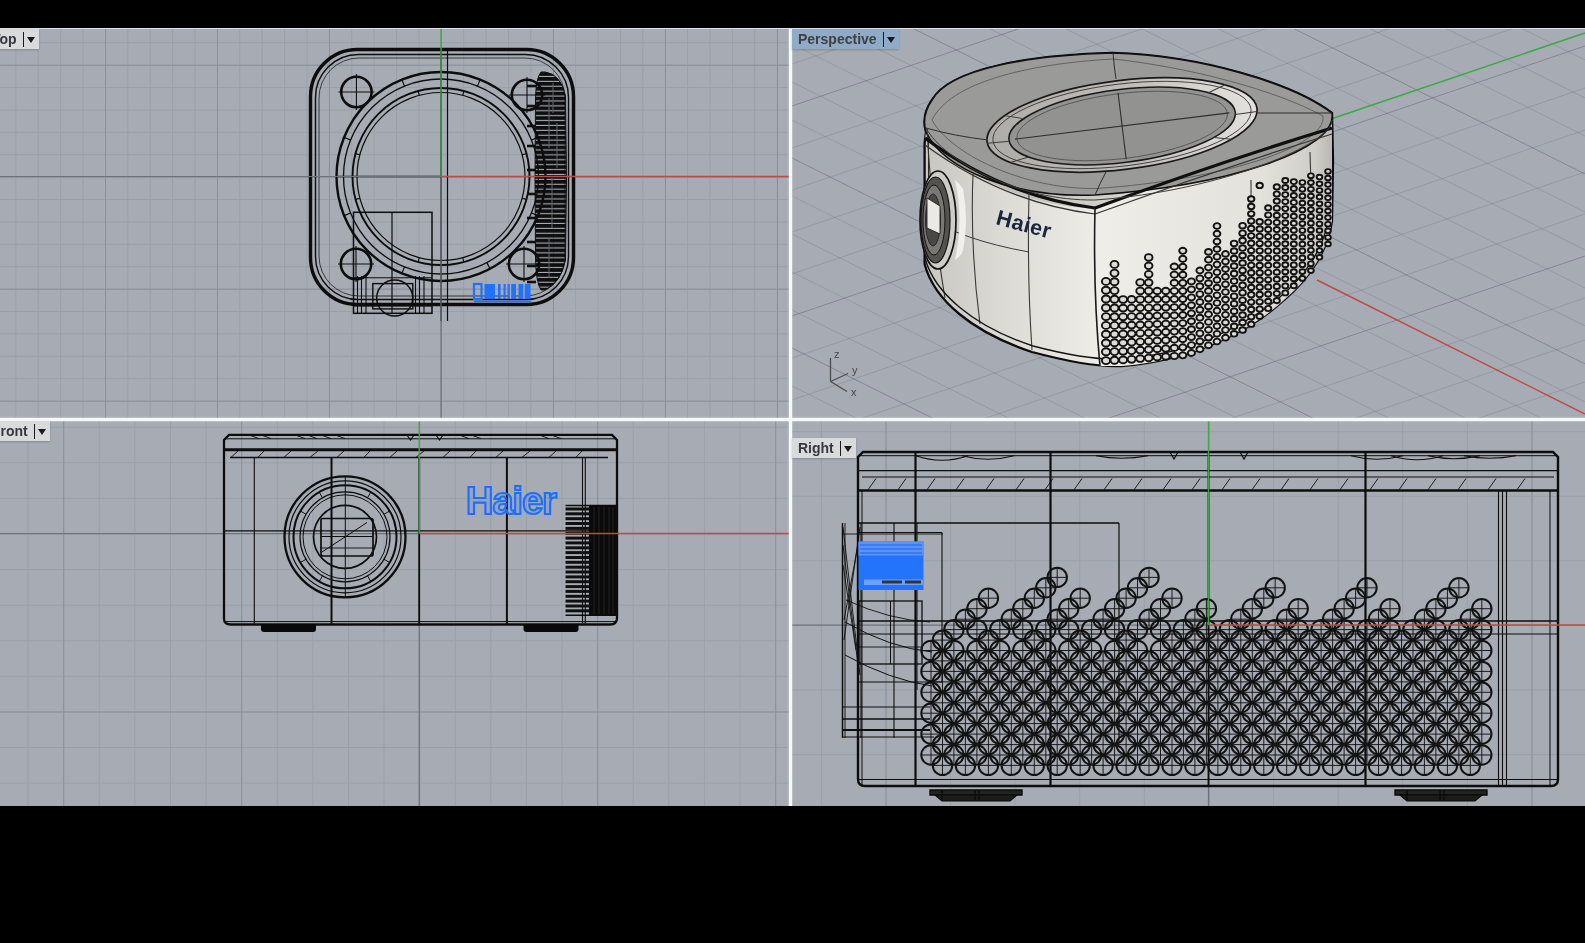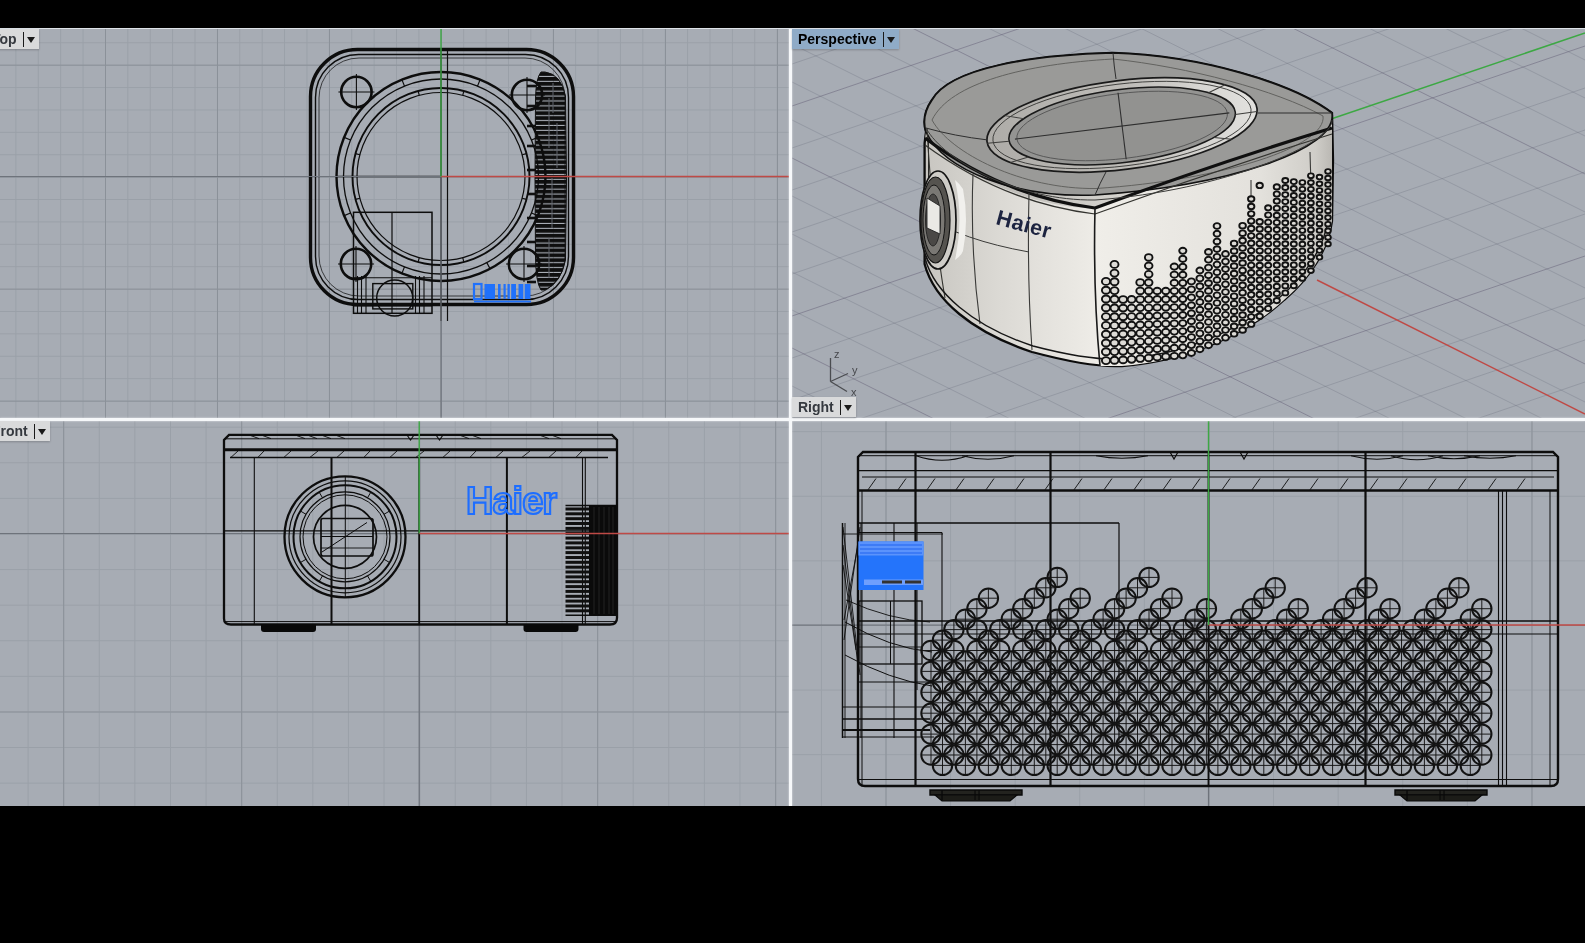--- a/index.html
+++ b/index.html
@@ -1150,16 +1150,16 @@
 <line x1="648" y1="369" x2="648" y2="379" stroke="#0a0a0a" stroke-width="1.2"></line>
 <line x1="652" y1="369" x2="652" y2="379" stroke="#0a0a0a" stroke-width="1.2"></line>
 <line x1="416.5" y1="204" x2="793" y2="204" stroke="#bf4a46" stroke-width="1.4"></line>
 <line x1="416.5" y1="0" x2="416.5" y2="204" stroke="#3da844" stroke-width="1.4"></line>
     </svg>
 </div>
 <div style="position:absolute;left:0;top:418px;width:1585px;height:3px;background:#f6f8fa;z-index:30;box-shadow:0 0 2px rgba(255,255,255,0.8)"></div>
 <div style="position:absolute;left:789px;top:28px;width:3px;height:778px;background:#f6f8fa;z-index:30;box-shadow:0 0 2px rgba(255,255,255,0.8)"></div>
 <div style="position:absolute;left:0;top:27px;width:1585px;height:1.5px;background:#dde2e8;z-index:31"></div>
 <div class="lbl" style="left:-14px;top:29px">Top<span class="sep"></span><span class="arr"></span></div>
-<div class="lbl" style="left:792px;top:29px;background:#8fabc7;color:#000000">Perspective<span class="sep"></span><span class="arr"></span></div>
+<div class="lbl" style="left:792px;top:29px;background:#8fabc7;color:#404040">Perspective<span class="sep"></span><span class="arr"></span></div>
 <div class="lbl" style="left:-14px;top:421px">Front<span class="sep"></span><span class="arr"></span></div>
-<div class="lbl" style="left:792px;top:397px">Right<span class="sep"></span><span class="arr"></span></div>
+<div class="lbl" style="left:792px;top:438px">Right<span class="sep"></span><span class="arr"></span></div>
 <div style="position:absolute;left:0;top:0;width:1585px;height:28px;background:#000;z-index:60"></div>
 <div style="position:absolute;left:0;top:806px;width:1585px;height:137px;background:#000;z-index:60"></div>
 </body></html>

